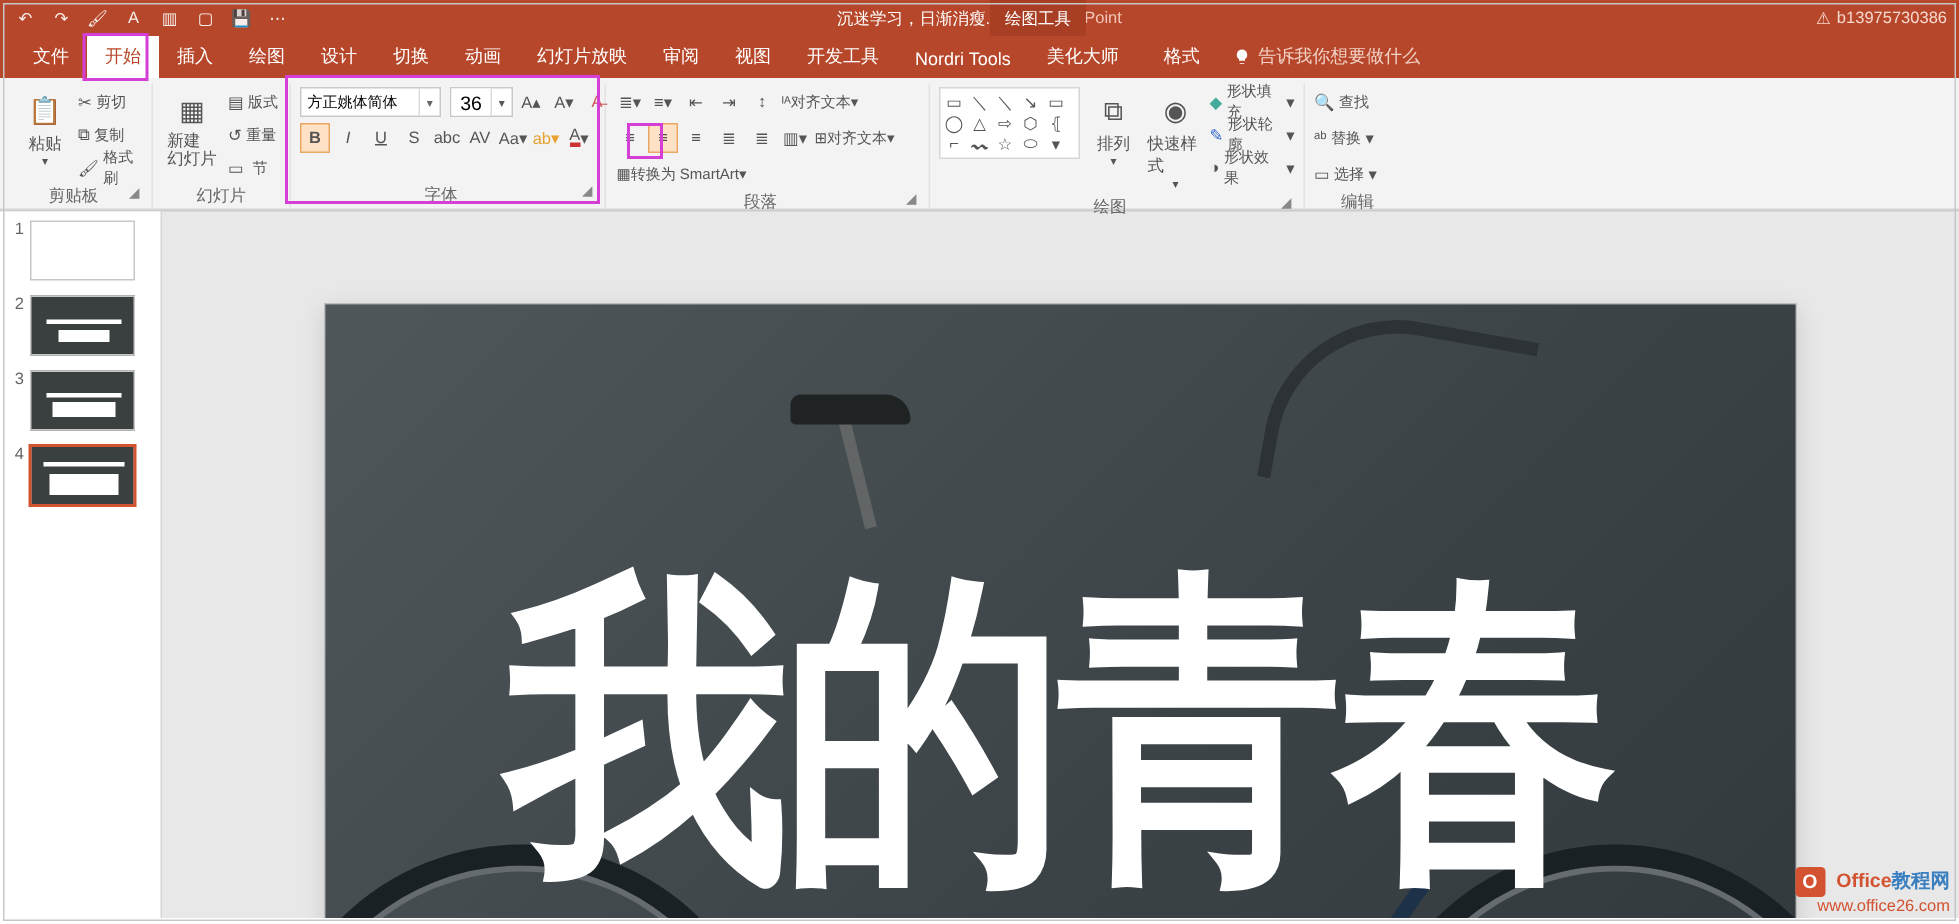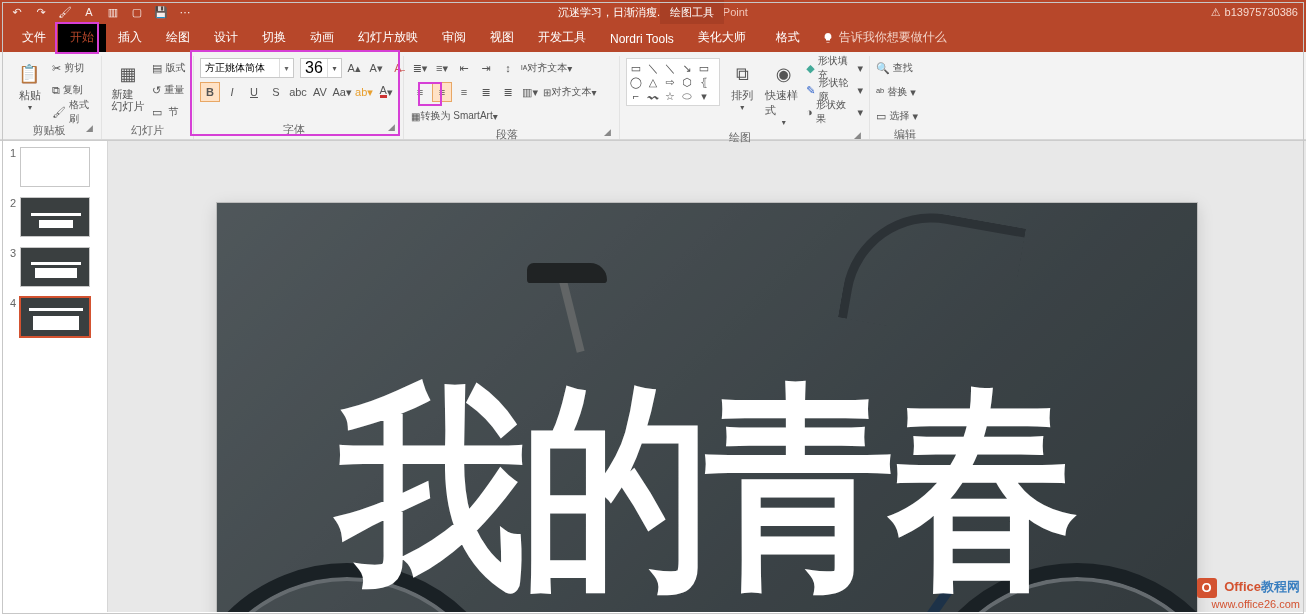--- a/index.html
+++ b/index.html
@@ -14,21 +14,21 @@
 .title-center { position:absolute; left:50%; transform:translateX(-50%); display:flex; align-items:center; gap:4px; }
 .title-center .fname { color:#fff; }
 .title-center .app { color:#f2c6b9; }
 .tools-tab { position:absolute; left:660px; top:0; height:24px; background:#a83f25; color:#fff; padding:0 10px; display:flex; align-items:center; }
 .account { position:absolute; right:8px; top:0; height:24px; display:flex; align-items:center; color:#f6d9cf; font-size:11px; }
 .account .warn { margin-right:4px; }
 
 
 .tabs { height:28px; background:#b7472a; display:flex; align-items:flex-end; padding:0 10px; color:#fff; font-size:12px; gap:0; }
 .tabs .tab { padding:6px 12px 6px; cursor:pointer; }
-.tabs .tab.active { background:#000000; color:#b7472a; }
+.tabs .tab.active { background:#ffffff; color:#b7472a; }
 .tabs .tell { display:flex; align-items:center; gap:5px; color:#f2d2c7; padding:6px 10px; }
 .tell svg { width:12px; height:12px; }
 
 
 .ribbon { height:88px; background:#f3f3f3; border-bottom:1px solid #d6d6d6; display:flex; padding:4px 6px 0; font-size:11px; color:#555; position:relative; }
 .group { display:flex; flex-direction:column; border-right:1px solid #e3e3e3; padding:2px 6px; }
 .group .body { flex:1; display:flex; align-items:flex-start; gap:4px; }
 .group .label { text-align:center; height:16px; font-size:11px; color:#666; padding-top:1px; }
 .group .label .dlg { float:right; font-size:9px; color:#888; margin-right:2px; }
 
@@ -36,21 +36,21 @@
 .bigbtn { display:flex; flex-direction:column; align-items:center; justify-content:center; width:40px; padding:2px 0; }
 .bigbtn .ic { width:28px; height:28px; display:flex; align-items:center; justify-content:center; font-size:18px; }
 .bigbtn .lbl { font-size:11px; }
 .row { display:flex; gap:2px; align-items:center; }
 .col { display:flex; flex-direction:column; gap:2px; }
 
 .font-box { display:flex; border:1px solid #c9c9c9; background:#fff; height:20px; }
 .font-box input { border:none; outline:none; font-size:10px; padding:0 4px; width:78px; background:transparent; }
 .font-box .dd { width:14px; display:flex; align-items:center; justify-content:center; border-left:1px solid #ddd; font-size:8px; color:#666; }
 .size-box { display:flex; border:1px solid #c9c9c9; background:#fff; height:20px; margin-left:4px; }
-.size-box input { border:none; outline:none; font-size:16px; width:26px; text-align:center; }
+.size-box input { border:none; outline:none; font-size:13px; width:26px; text-align:center; }
 .size-box .dd { width:14px; display:flex; align-items:center; justify-content:center; border-left:1px solid #ddd; font-size:8px; }
 
 .tog { width:20px; height:20px; display:flex; align-items:center; justify-content:center; border:1px solid transparent; font-size:11px; color:#555; }
 .tog.on { background:#ffe2c6; border:1px solid #e8a765; }
 
 .shapes-gallery { width:100px; border:1px solid #d6d6d6; background:#fff; padding:2px; }
 .shapes-gallery .srow { display:flex; gap:3px; }
 .shapes-gallery .sh { width:14px; height:14px; display:flex; align-items:center; justify-content:center; font-size:11px; color:#555; }
 
 

